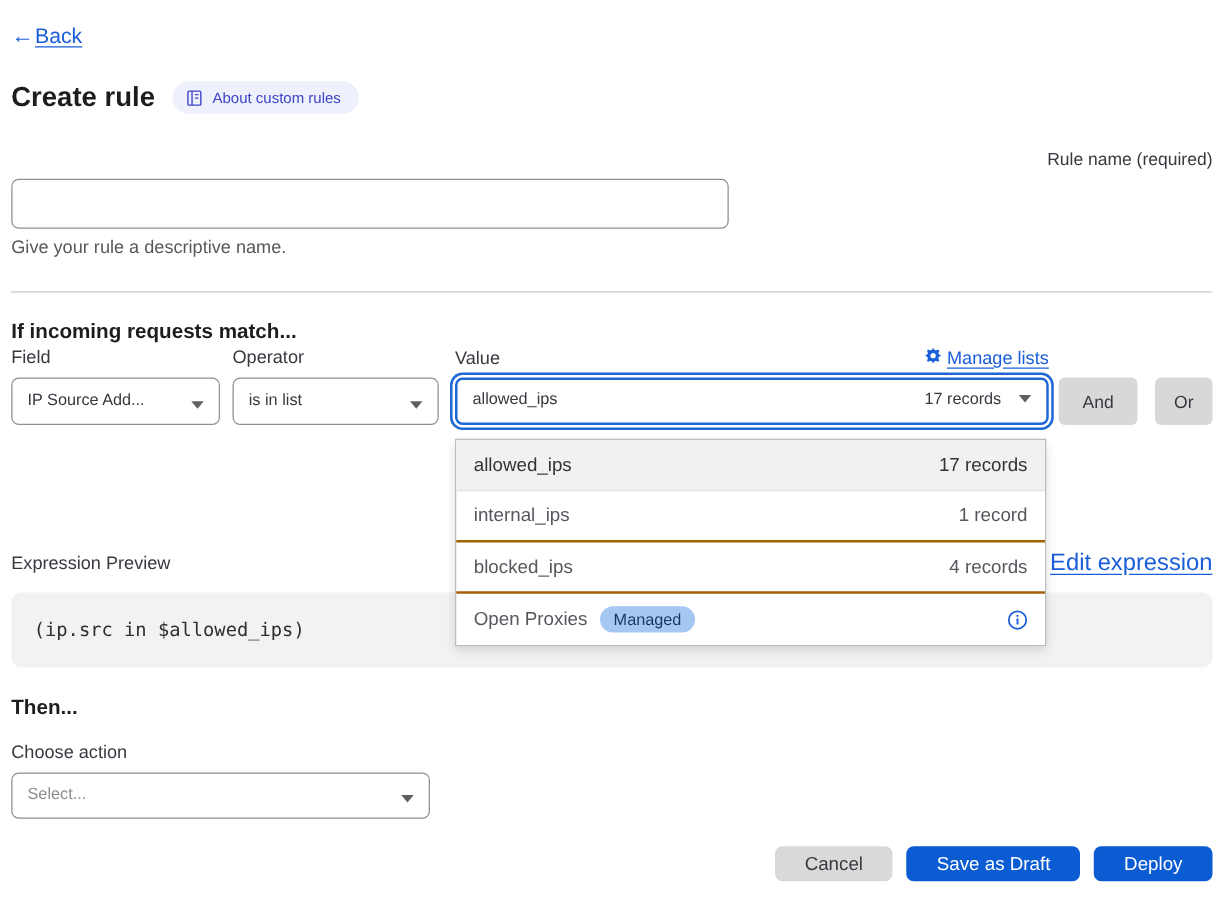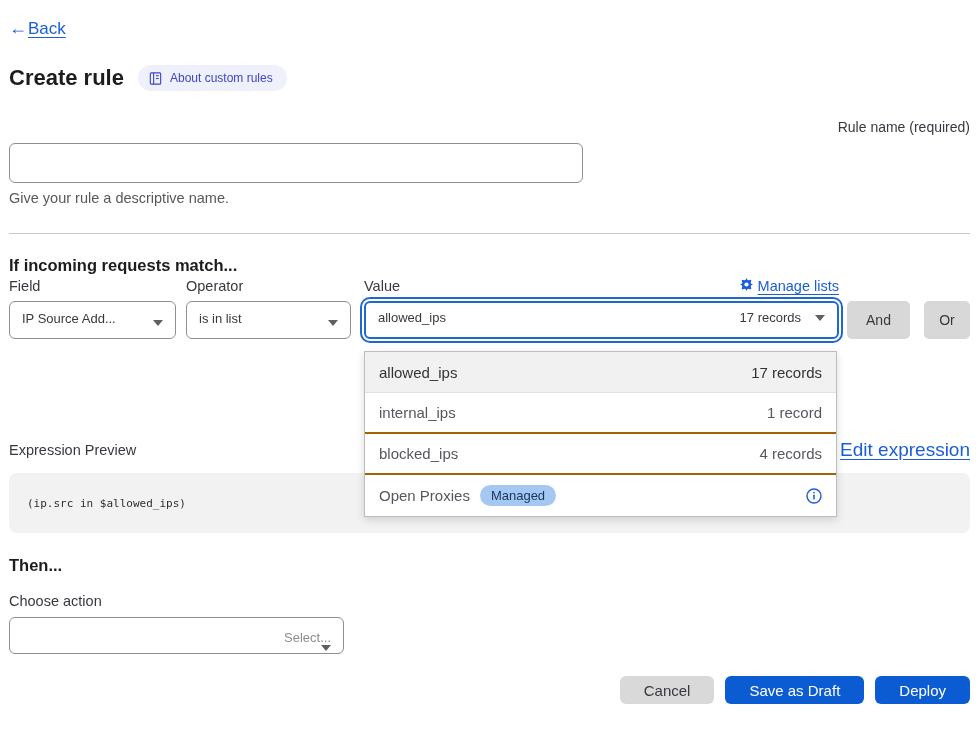--- a/index.html
+++ b/index.html
@@ -103,26 +103,26 @@
   .expression-row { margin-top: 100px; display: flex; justify-content: space-between; align-items: center; }
   .expr-label { font-size: 14.5px; color: #36393f; }
   .edit-expression {
     color: #1a5ed9; font-size: 19px; text-decoration: underline;
     text-underline-offset: 3px; cursor: pointer;
   }
   .expr-block {
     margin-top: 12px; height: 60px; background: #f2f2f2; border-radius: 8px;
     display: flex; align-items: center; padding: 0 18px;
   }
-  .expr-code { font-family: "DejaVu Sans Mono", "Liberation Mono", monospace; font-size: 11px; color: #2f2f2f; }
+  .expr-code { font-family: "DejaVu Sans Mono", "Liberation Mono", monospace; font-size: 15px; color: #2f2f2f; }
 
   
   .then-heading { margin-top: 23px; font-size: 16.5px; font-weight: bold; color: #1d1d1d; }
   .action-label { margin-top: 18px; font-size: 14.5px; color: #36393f; }
-  .select-action { margin-top: 8px; width: 335px; height: 37px; flex-direction: column; }
+  .select-action { margin-top: 8px; width: 335px; height: 37px; }
   .placeholder-text { color: #8d8d8d; }
 
   
   .footer-row { display: flex; justify-content: flex-end; gap: 11px; margin-top: 22px; }
   .btn {
     height: 28px; border: none; border-radius: 6px; font-size: 15px;
     font-family: inherit; cursor: pointer; padding: 0 24px;
   }
   .btn-secondary { background: #d9d9d9; color: #36393f; }
   .btn-primary { background: #0b5bd3; color: #fff; }

